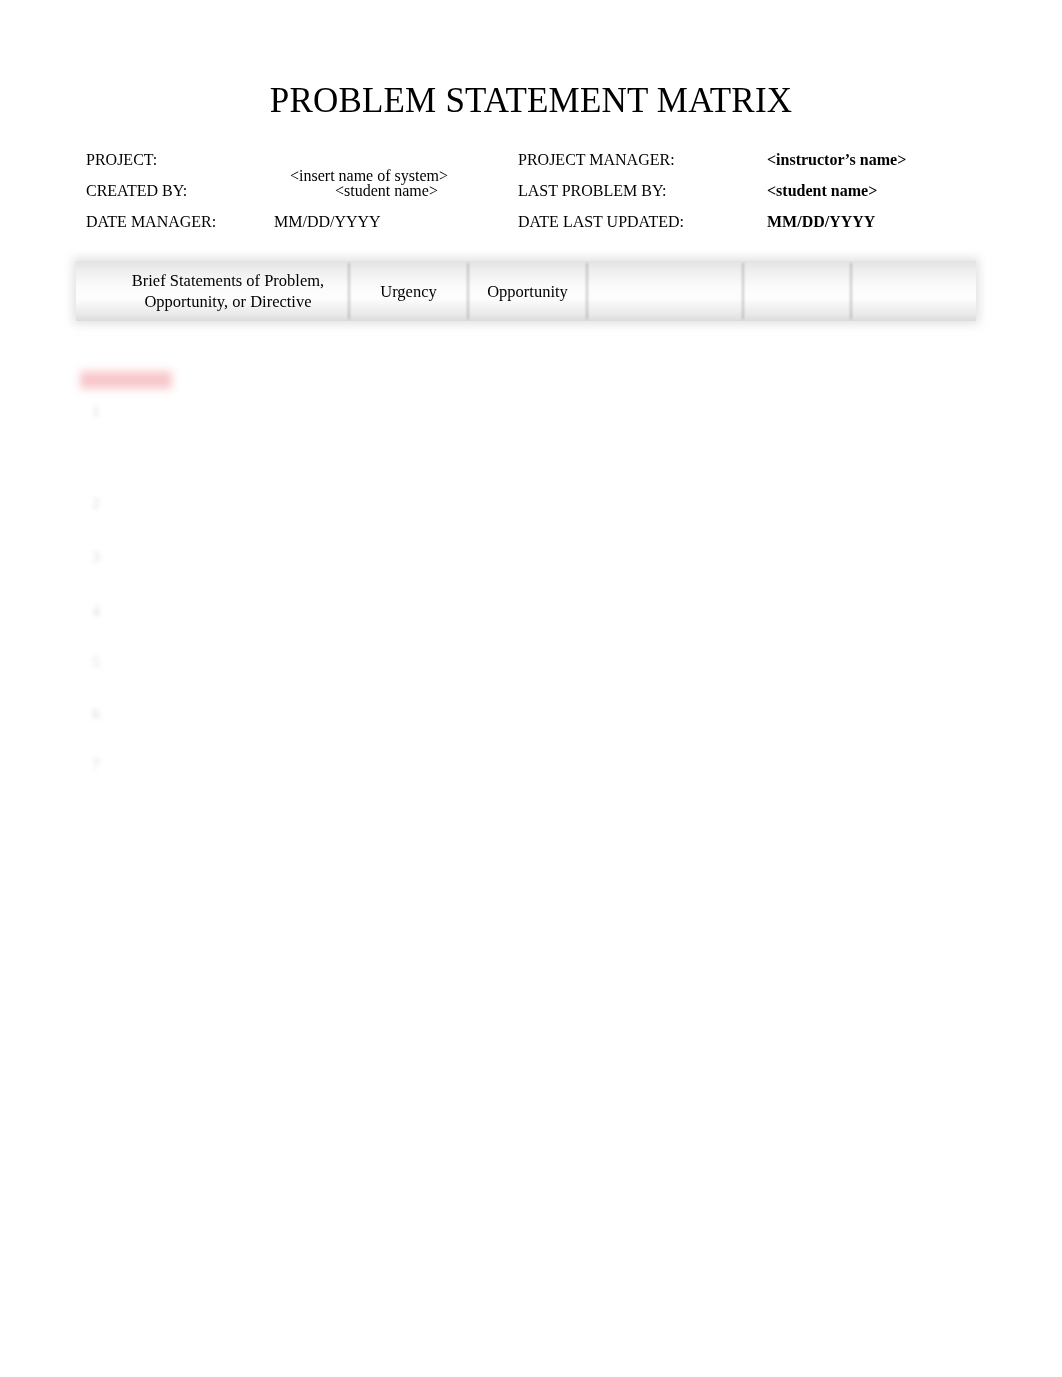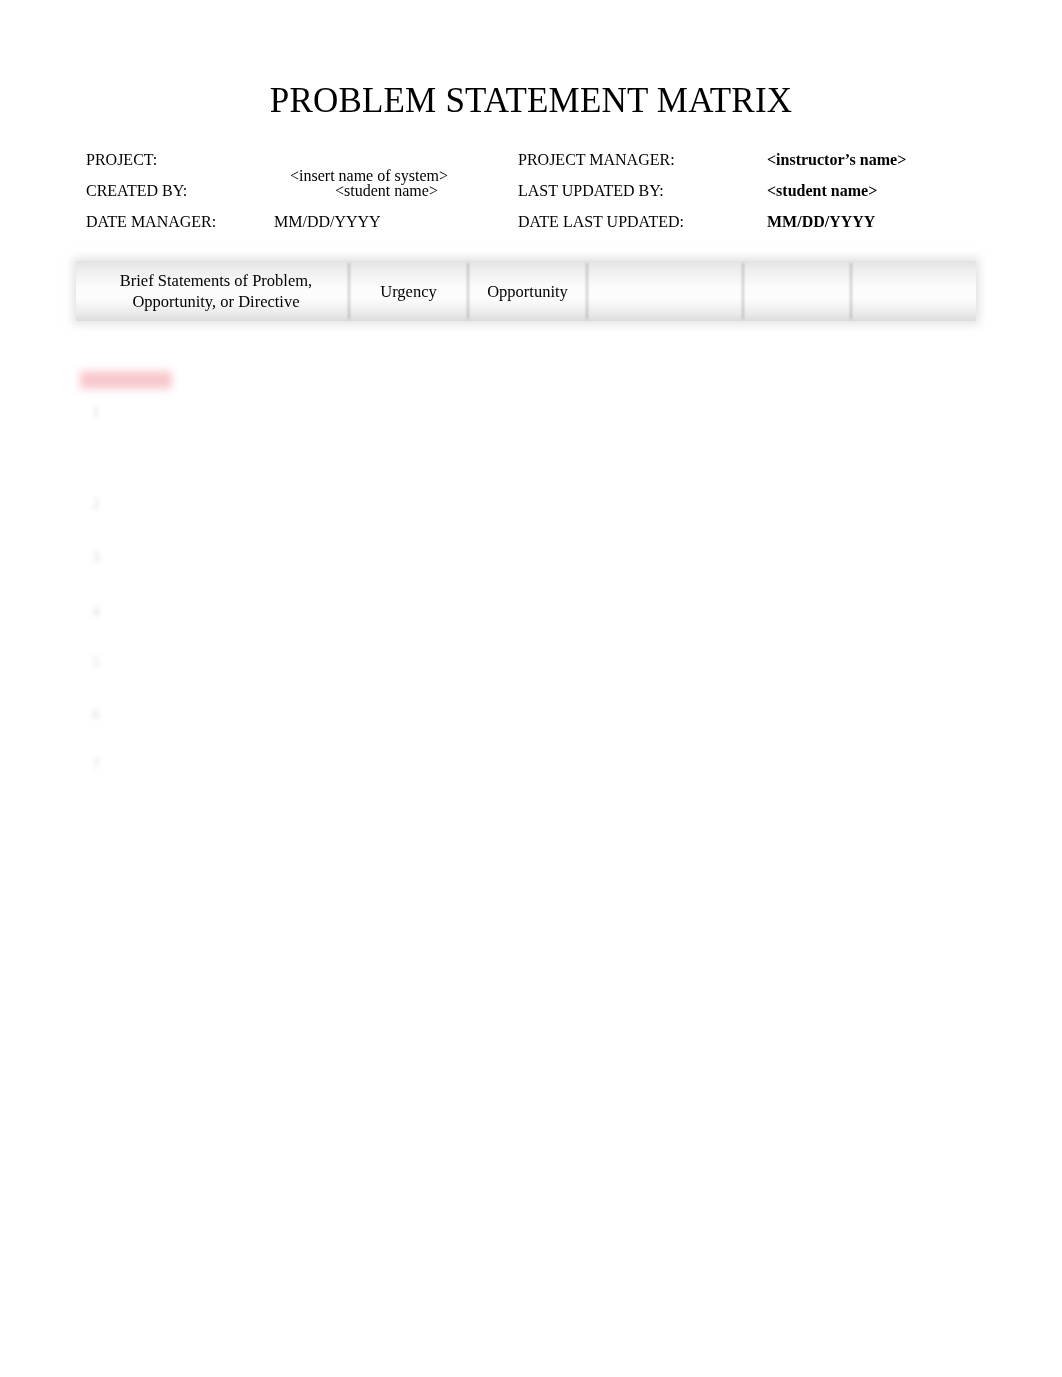--- a/index.html
+++ b/index.html
@@ -153,38 +153,38 @@
     <div class="meta-row">
       <span class="meta-label-left">PROJECT:</span>
       <span class="meta-value-left" style="left:204px;margin-top:16px;">&lt;insert name of system&gt;</span>
       <span class="meta-label-right">PROJECT MANAGER:</span>
       <span class="meta-value-right">&lt;instructor’s name&gt;</span>
     </div>
 
     <div class="meta-row">
       <span class="meta-label-left">CREATED BY:</span>
       <span class="meta-value-left" style="left:249px;">&lt;student name&gt;</span>
-      <span class="meta-label-right">LAST UPDATED BY:</span>
+      <span class="meta-label-right">LAST PROBLEM BY:</span>
       <span class="meta-value-right">&lt;student name&gt;</span>
     </div>
 
     <div class="meta-row">
       <span class="meta-label-left">DATE MANAGER:</span>
       <span class="meta-value-left" style="left:188px;">MM/DD/YYYY</span>
       <span class="meta-label-right">DATE LAST UPDATED:</span>
       <span class="meta-value-right">MM/DD/YYYY</span>
     </div>
 
   </div>
 
   <div class="matrix">
 
     <div class="matrix-header">
 
-      <div class="hcell" style="left:4px; width:272px;text-align:center;">Brief Statements of Problem, Opportunity, or Directive</div>
+      <div class="hcell" style="left:16px; width:272px;text-align:center;">Brief Statements of Problem, Opportunity, or Directive</div>
 
       <div class="hcell" style="left:274px; width:117px;">Urgency</div>
 
       <div class="hcell" style="left:393px; width:117px;">Opportunity</div>
 
       <div class="hcell redacted" style="left:512px; width:154px;"></div>
 
       <div class="hcell redacted" style="left:668px; width:106px;"></div>
 
       <div class="hcell redacted" style="left:776px; width:124px;"></div>

